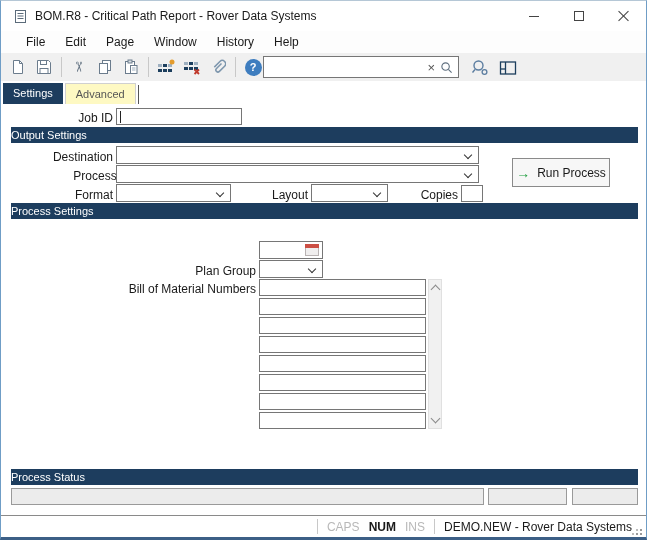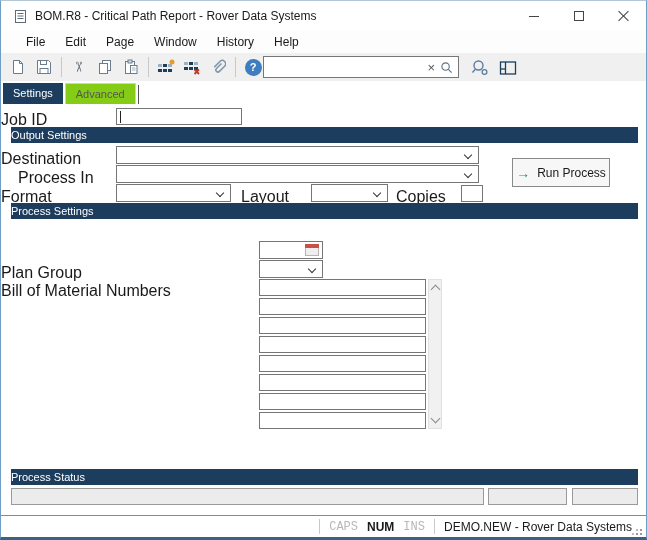--- a/index.html
+++ b/index.html
@@ -28,44 +28,44 @@
   .scissors{ font-size:14px; color:#5f6f7f; transform:rotate(90deg); display:inline-block; }
   .help-circle{ width:17px; height:17px; border-radius:50%; background:#3e7dbf; color:#fff; font-size:11px; font-weight:bold; display:flex; align-items:center; justify-content:center; }
   .searchbox{ position:absolute; left:262px; top:3px; width:196px; height:22px; background:#fff; border:1px solid #767676; display:flex; align-items:center; }
   .searchbox input{ flex:1; border:none; outline:none; height:18px; font-size:12px; padding-left:4px; background:transparent; }
   .search-clear{ color:#555; font-size:13px; padding:0 3px; }
   .tb-right1{ position:absolute; left:466px; top:3px; } .tb-right2{ position:absolute; left:494px; top:3px; }
   
   .tabs{ position:absolute; top:82px; left:0; height:21px; display:flex; align-items:flex-end; }
   .tab{ height:21px; line-height:21px; font-size:11px; padding:0 10px; margin-left:2px; }
   .tab.active{ background:#1d3d5e; color:#fff; }
-  .tab.inactive{ background:#84cc16; color:#555; border:1px solid #d0d0d0; border-bottom:none; }
+  .tab.inactive{ background:#fef9c3; color:#555; border:1px solid #d0d0d0; border-bottom:none; }
   .tab-sep{ width:1px; height:19px; background:#555; margin-left:2px; }
   
-  .lbl{ position:absolute; font-size:16px; color:#1a1a1a; text-align:left; }
+  .lbl{ position:absolute; font-size:12px; color:#1a1a1a; text-align:right; }
   .banner{ position:absolute; left:10px; width:627px; height:16px; background:#1d3d5e; color:#fff; font-size:11px; line-height:16px; }
   .tinput{ position:absolute; background:#fff; border:1px solid #767676; font-size:11px; padding:0 3px; height:17px; }
   .combo{ position:absolute; background:#fff; border:1px solid #767676; height:18px; }
   .combo .chev{ position:absolute; right:7px; top:5px; width:6px; height:6px; border-right:1px solid #333; border-bottom:1px solid #333; transform:rotate(45deg); }
   .run-btn{ position:absolute; left:511px; top:157px; width:98px; height:29px; background:#f7f7f7; border:1px solid #8a8a8a; display:flex; align-items:center; justify-content:center; gap:7px; font-size:12px; color:#1a1a1a; }
   .run-arrow{ color:#1e9e3e; font-weight:bold; font-size:14px; }
   .caret{ position:absolute; left:119px; top:110px; width:1px; height:12px; background:#222; }
   .cal-icon{ position:absolute; right:3px; top:2px; width:14px; height:12px; background:#f0eeee; border:1px solid #b9b3b3; }
   .cal-icon::before{ content:""; position:absolute; left:-1px; top:-1px; right:-1px; height:4px; background:#cc4f44; }
   .bom-list{ position:absolute; left:258px; top:278px; width:167px; }
   .bom-input{ display:block; width:167px; height:17px; margin-bottom:2px; border:1px solid #767676; font-size:11px; padding:0 3px; background:#fff; }
   .vscroll{ position:absolute; left:427px; top:278px; width:14px; height:150px; background:#f1f1f1; border:1px solid #e0e0e0; }
   .vs-up,.vs-dn{ position:absolute; left:3px; width:7px; height:7px; border-right:1px solid #8a8a8a; border-bottom:1px solid #8a8a8a; }
   .vs-up{ top:6px; transform:rotate(-135deg); } .vs-dn{ bottom:6px; transform:rotate(45deg); }
   .gray-box{ position:absolute; top:487px; height:17px; background:#ececec; border:1px solid #9a9a9a; }
   .hline{ position:absolute; left:0; right:0; top:514px; height:1px; background:#8a8a8a; }
   
   .statusbar{ position:absolute; left:0; right:0; top:515px; height:21px; background:#fff; display:flex; align-items:center; justify-content:flex-end; font-size:12px; padding-right:14px; gap:9px; }
   .sb-sep{ width:1px; height:15px; background:#c8c8c8; }
-  .sb-dim{ color:#b8b8b8;font-family:Liberation Mono, monospace; } .sb-on{ color:#1a1a1a; font-weight:bold; } .sb-text{ color:#1a1a1a; }
+  .sb-dim{ color:#b8b8b8; } .sb-on{ color:#1a1a1a; font-weight:bold; } .sb-text{ color:#1a1a1a; }
   .grip{ position:absolute; right:4px; bottom:2px; width:2px; height:2px; background:#9a9a9a;
     box-shadow:0 -4px 0 #9a9a9a, -4px 0 0 #9a9a9a, -4px -4px 0 #bdbdbd, -8px 0 0 #bdbdbd; }
 </style>
 </head>
 <body>
 
 <div class="window">
 
   <div class="titlebar">
     <span class="title-icon">

